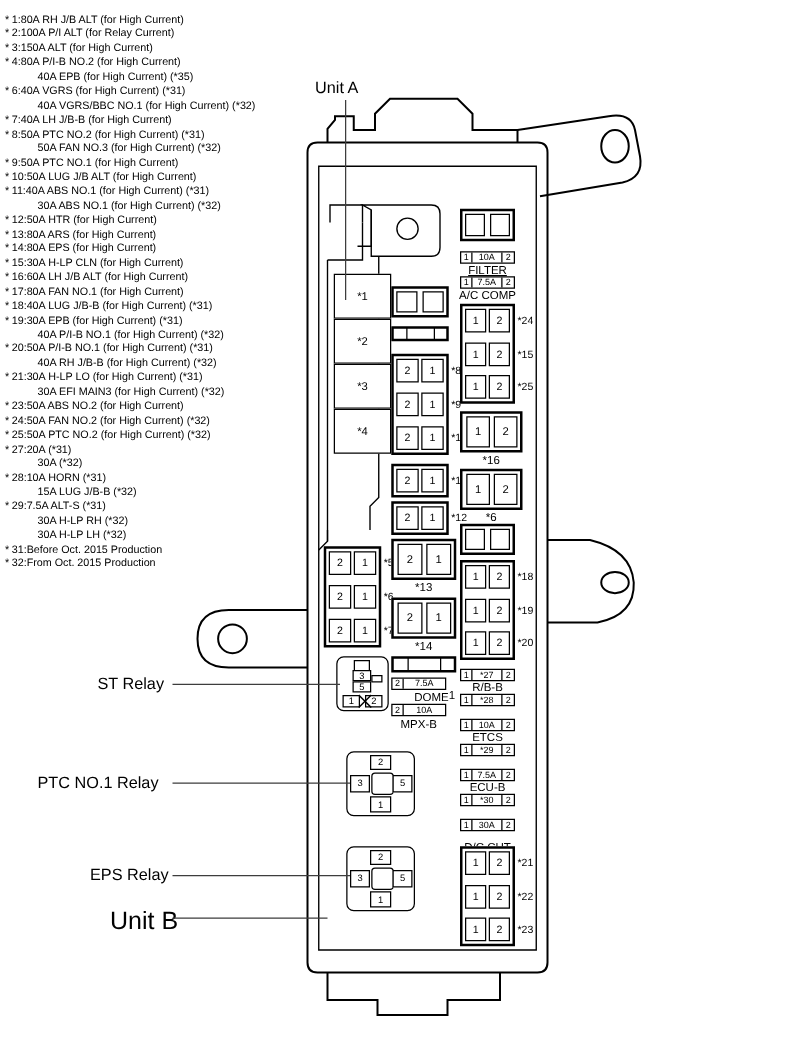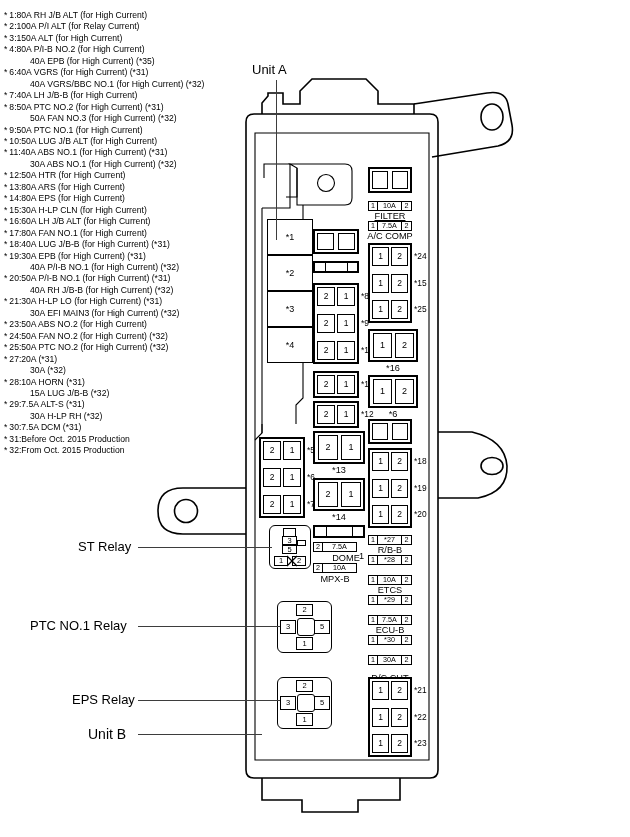--- a/index.html
+++ b/index.html
@@ -79,21 +79,21 @@
     <div class="ln ind"><span>30A EFI MAIN3 (for High Current) (*32)</span></div>
     <div class="ln"><span class="bul">*</span><span>23:50A ABS NO.2 (for High Current)</span></div>
     <div class="ln"><span class="bul">*</span><span>24:50A FAN NO.2 (for High Current) (*32)</span></div>
     <div class="ln"><span class="bul">*</span><span>25:50A PTC NO.2 (for High Current) (*32)</span></div>
     <div class="ln"><span class="bul">*</span><span>27:20A (*31)</span></div>
     <div class="ln ind"><span>30A (*32)</span></div>
     <div class="ln"><span class="bul">*</span><span>28:10A HORN (*31)</span></div>
     <div class="ln ind"><span>15A LUG J/B-B (*32)</span></div>
     <div class="ln"><span class="bul">*</span><span>29:7.5A ALT-S (*31)</span></div>
     <div class="ln ind"><span>30A H-LP RH (*32)</span></div>
-    <div class="ln"><span class="bul">*</span><span>30:7.5A DCM (*31)</span></div>
+    <div class="ln ind"><span>30A H-LP LH (*32)</span></div>
     <div class="ln"><span class="bul">*</span><span>31:Before Oct. 2015 Production</span></div>
     <div class="ln"><span class="bul">*</span><span>32:From Oct. 2015 Production</span></div>
   </div>
 
 <svg id="shell" width="630" height="837" viewBox="0 0 630 837">
   <g fill="none" stroke="#000" stroke-width="1.6">
 
     <path d="M246,122 L246,770 Q246,778 254,778 L430,778 Q438,778 438,770 L438,122
              Q438,114 430,114 L254,114 Q246,114 246,122 Z"></path>
 
@@ -194,21 +194,21 @@
   <div class="fz th" style="left:313px;top:525px;width:52px;height:13px;"></div>
   <div class="leadv" style="left:326px;top:526px;height:11px;background:#000;"></div>
   <div class="leadv" style="left:352px;top:526px;height:11px;background:#000;"></div>
 
   <div>
     <div class="strip" style="left:313px;top:542px;width:44px;">
       <span class="e">2</span>
       <span class="m">7.5A</span>
     </div>
     <div class="cap" style="left:359px;top:551px;">1</div>
-    <div class="cap" style="left:322px;top:553px;width:48px;">DOME</div>
+    <div class="cap" style="left:311px;top:553px;width:48px;text-align:right;">DOME</div>
     <div class="strip" style="left:313px;top:563px;width:44px;">
       <span class="e">2</span>
       <span class="m">10A</span>
     </div>
     <div class="cap" style="left:311px;top:574px;width:48px;">MPX-B</div>
   </div>
 
   <div class="relay" style="left:269px;top:525px;width:42px;height:44px;"></div>
   <div class="hub" style="left:283px;top:528px;width:13px;height:9px;"></div>
   <div class="pin" style="left:282px;top:536px;width:15px;height:9px;">3</div>
@@ -362,14 +362,14 @@
 
 <div class="callout" style="left:78px;top:539px;">ST Relay</div>
 <div class="lead" style="left:138px;top:547px;width:134px;"></div>
 
 <div class="callout" style="left:30px;top:618px;">PTC NO.1 Relay</div>
 <div class="lead" style="left:138px;top:626px;width:142px;"></div>
 
 <div class="callout" style="left:72px;top:692px;">EPS Relay</div>
 <div class="lead" style="left:138px;top:700px;width:142px;"></div>
 
-<div class="callout" style="left:88px;top:726px;font-size:14px;">Unit B</div>
+<div class="callout" style="left:88px;top:726px;font-size:20px;">Unit B</div>
 <div class="lead" style="left:138px;top:734px;width:124px;"></div>
 
 </body></html>

